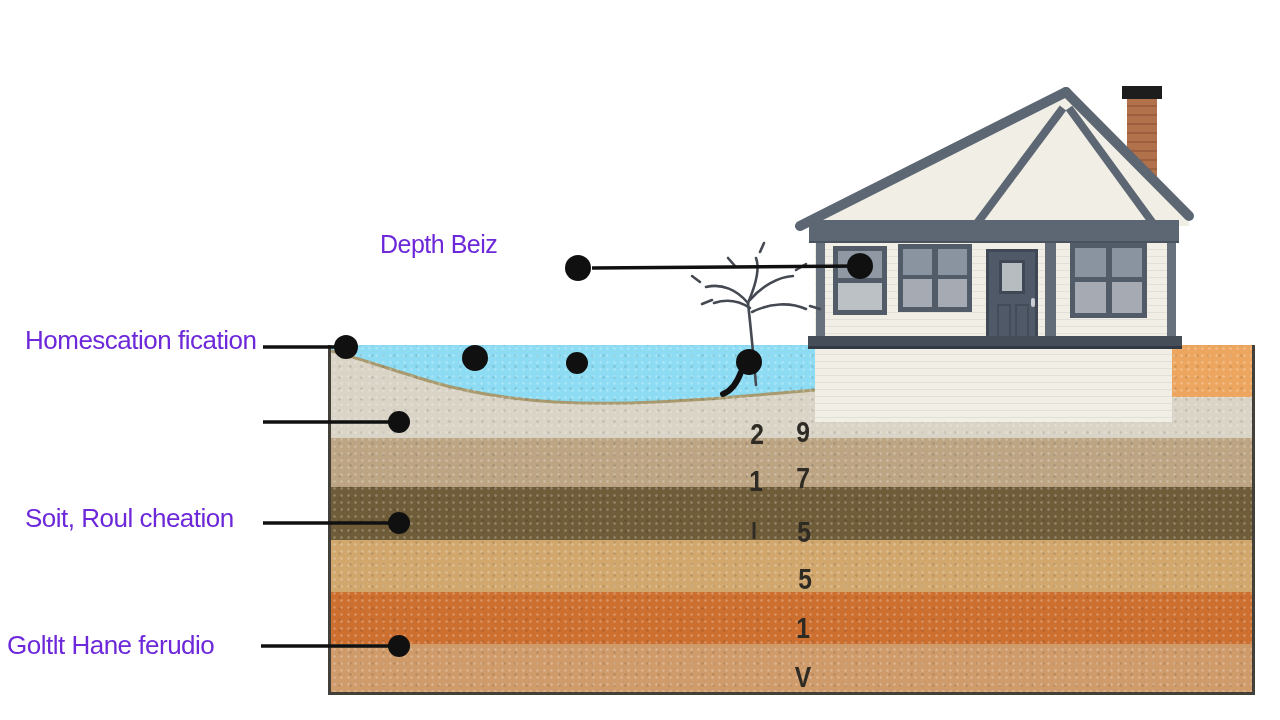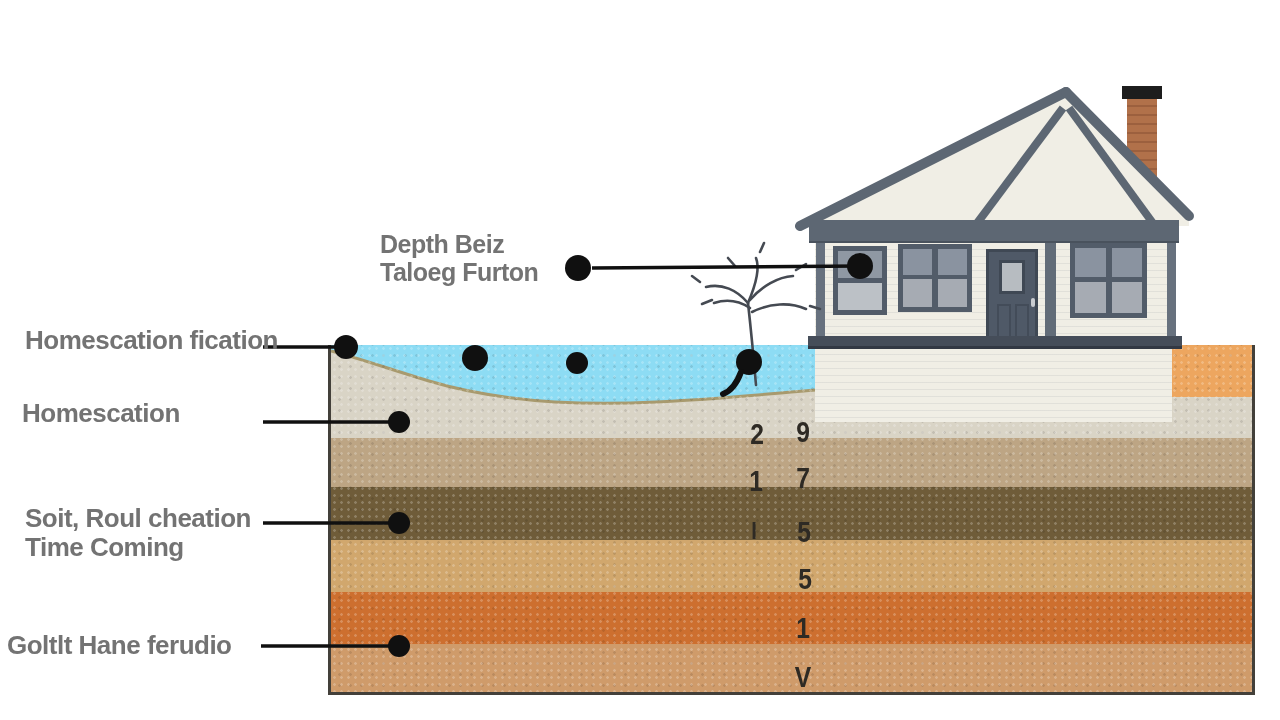--- a/index.html
+++ b/index.html
@@ -3,21 +3,21 @@
 <meta charset="utf-8">
 <style>
   html,body{margin:0;padding:0;}
   body{
     width:1280px;height:720px;position:relative;overflow:hidden;
     background:#ffffff;
     font-family:"Liberation Sans", sans-serif;
   }
   
   .lbl{
-    position:absolute;z-index:11;color:#737373;font-weight:bold;
+    position:absolute;z-index:11;color:#6d28d9;font-weight:normal;
     font-size:26px;line-height:1.12;letter-spacing:-0.5px;white-space:nowrap;
   }
   .lbl-depth{left:380px;top:230px;font-size:25px;}
   .lbl-surface{left:25px;top:326px;}
   .lbl-clay{left:22px;top:399px;}
   .lbl-soil{left:25px;top:504px;}
   .lbl-deep{left:7px;top:631px;}
 
   
   .section{
@@ -137,31 +137,28 @@
     <div class="door-glass"></div>
     <div class="door-panel"></div>
     <div class="door-panel2"></div>
     <div class="door-handle"></div>
   </div>
   <div class="base"></div>
 </div>
 
 <div class="lbl lbl-depth">
   <div>Depth Beiz</div>
-  <div>Taloeg Furton</div>
 </div>
 <div class="lbl lbl-surface">
   <div>Homescation fication</div>
 </div>
 <div class="lbl lbl-clay">
-  <div>Homescation</div>
 </div>
 <div class="lbl lbl-soil">
   <div>Soit, Roul cheation</div>
-  <div>Time Coming</div>
 </div>
 <div class="lbl lbl-deep">
   <div>Goltlt Hane ferudio</div>
 </div>
 
 <svg class="overlay" viewBox="0 0 1280 720">
 
   <g fill="none" stroke-width="2.6" stroke-linecap="round" stroke="#454a52">
     <path d="M756,385 C753,350 751,330 748,303"></path>
     <path d="M748,303 C757,282 760,268 756,258"></path>

